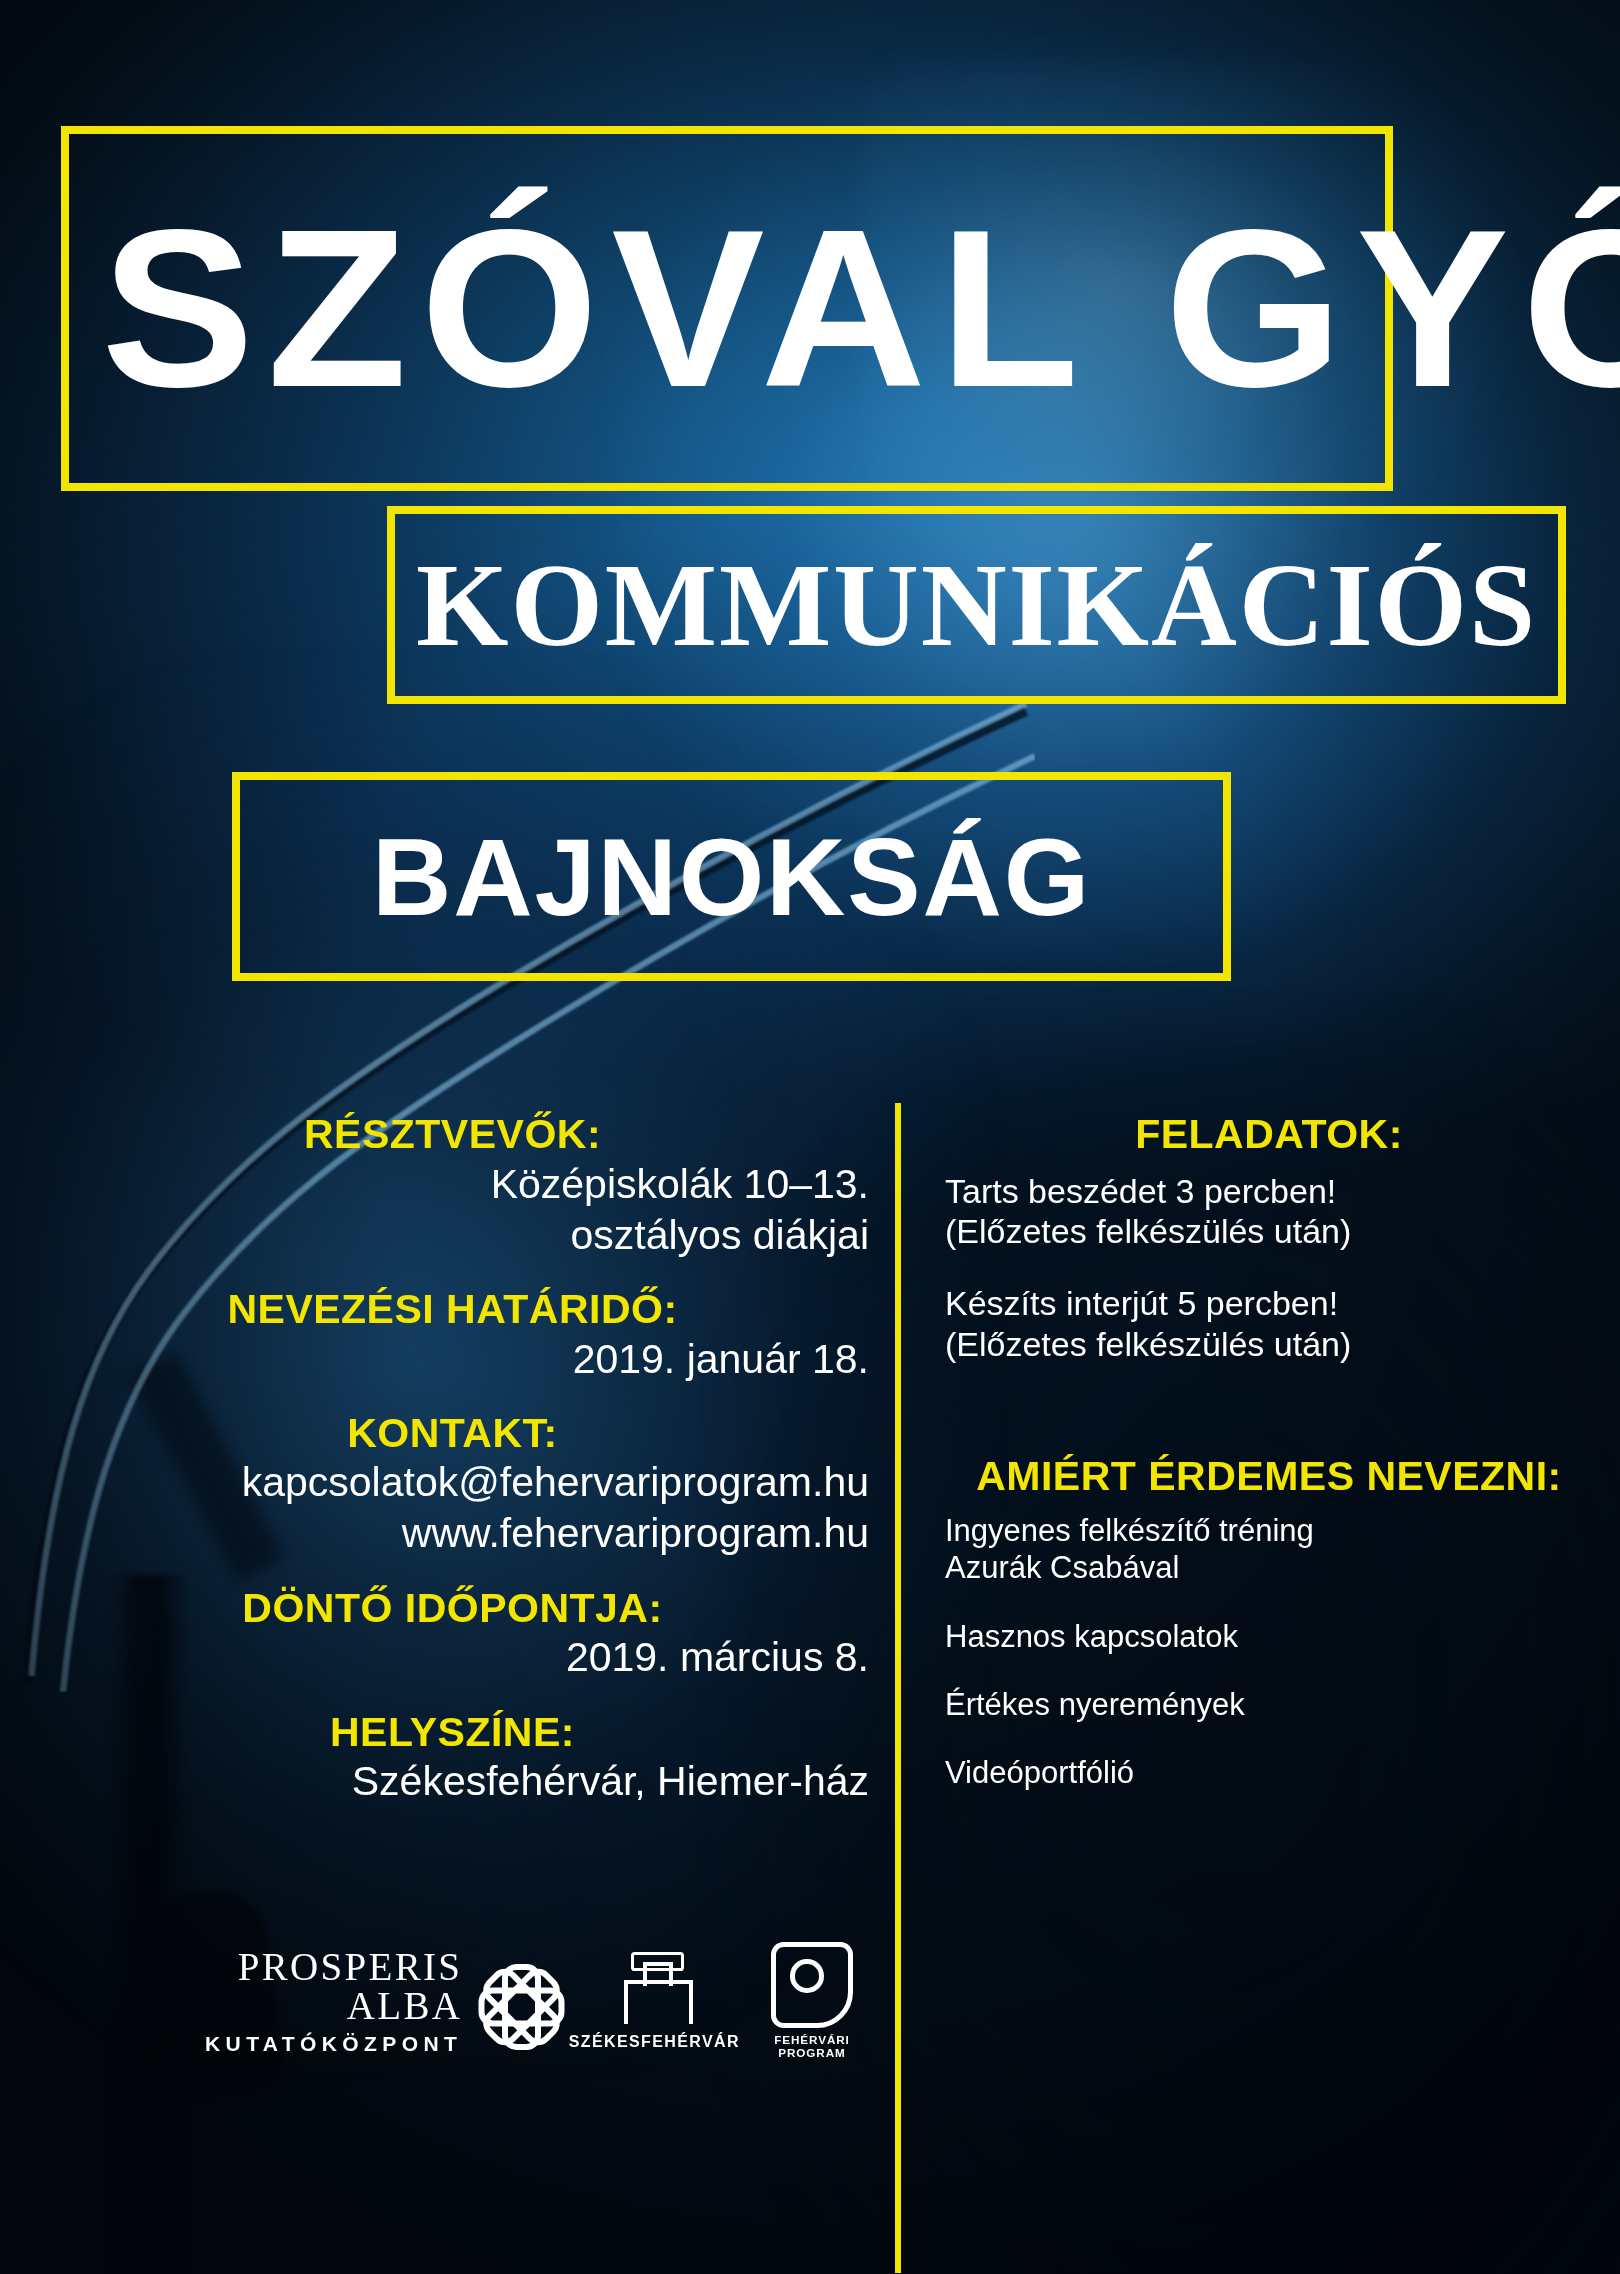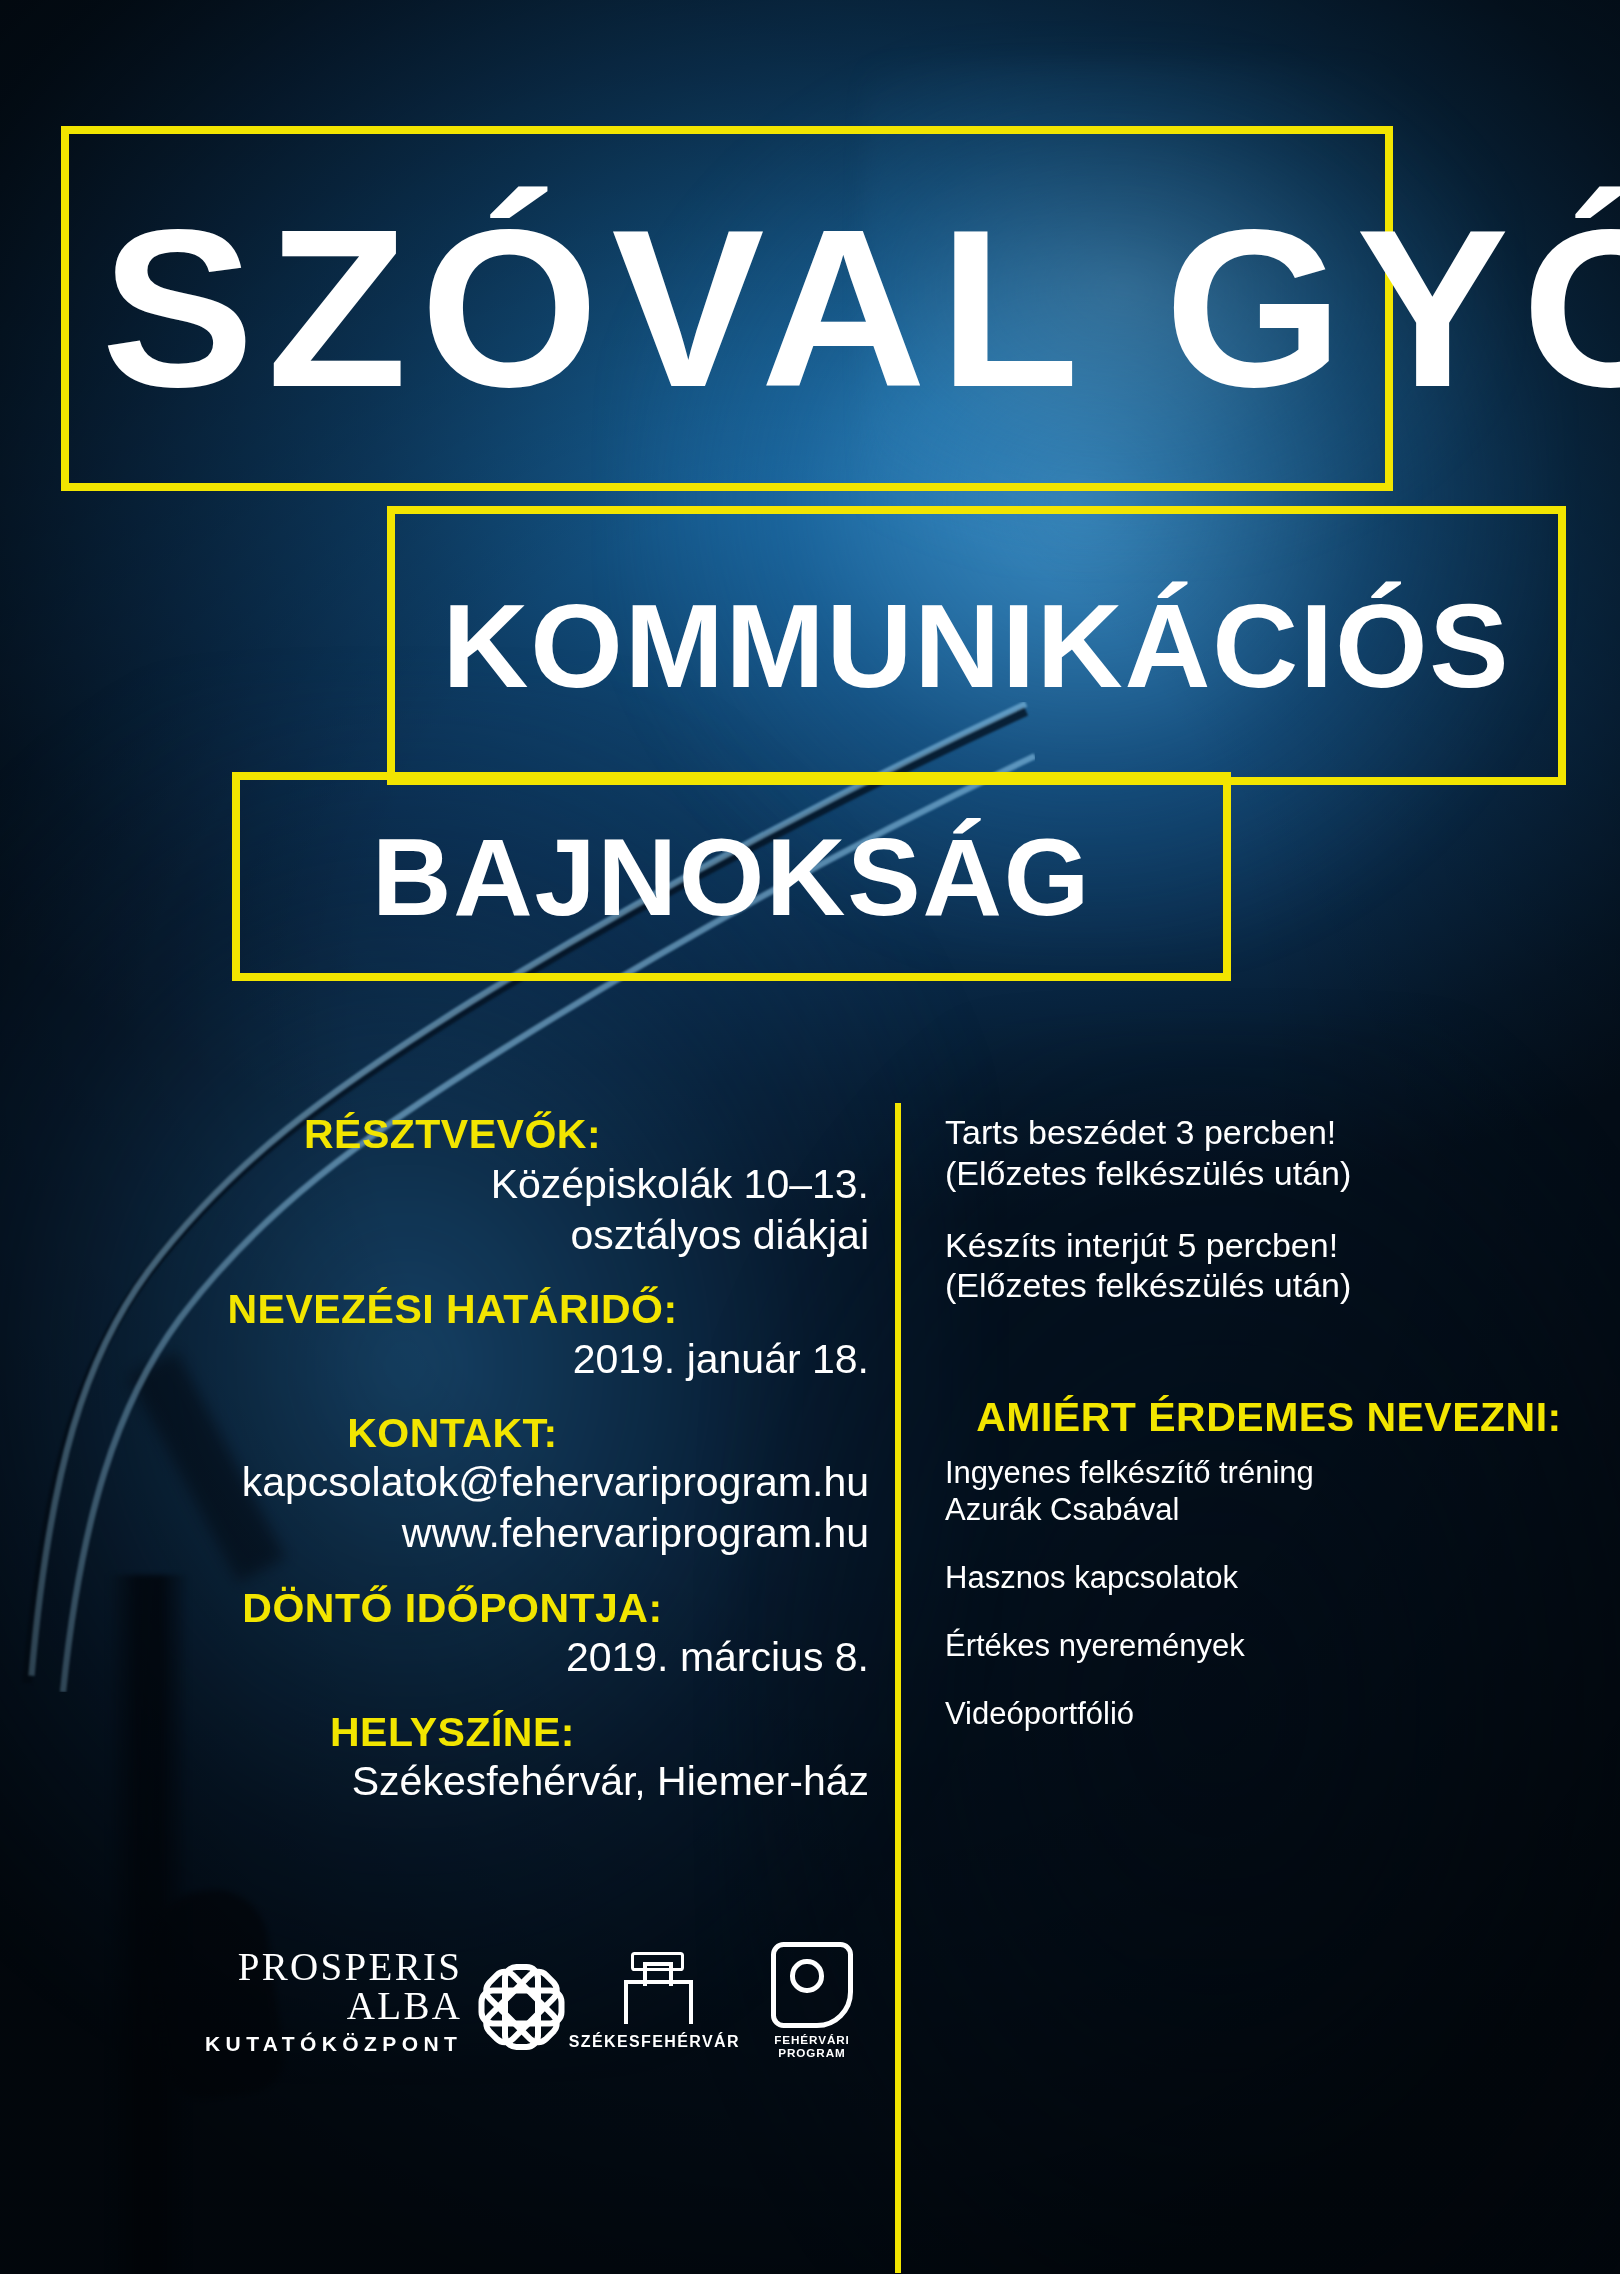--- a/index.html
+++ b/index.html
@@ -132,22 +132,23 @@
     top: 126px;
     width: 1332px;
     height: 365px;
     justify-content: flex-start;
     padding-left: 52px;
   }
   .box2 {
     left: 387px;
     top: 506px;
     width: 1179px;
-    height: 279px;
+    height: 198px;
     justify-content: center;
+    font-family: Liberation Serif, serif;
   }
   .box3 {
     left: 232px;
     top: 772px;
     width: 999px;
     height: 209px;
     justify-content: center;
   }
   .t1 {
     font-weight: 700;
@@ -416,20 +417,21 @@
         <p class="lbl">DÖNTŐ IDŐPONTJA:</p>
         <p class="val">2019. március 8.</p>
       </div>
       <div class="group">
         <p class="lbl">HELYSZÍNE:</p>
         <p class="val">Székesfehérvár, Hiemer-ház</p>
       </div>
     </div>
 
     <div class="col-right">
+      <p class="lbl right-head">FELADATOK:</p>
 
       <p class="task">
         <span>Tarts beszédet 3 percben!</span><br>
         <span>(Előzetes felkészülés után)</span>
       </p>
       <p class="task">
         <span>Készíts interjút 5 percben!</span><br>
         <span>(Előzetes felkészülés után)</span>
       </p>
 

